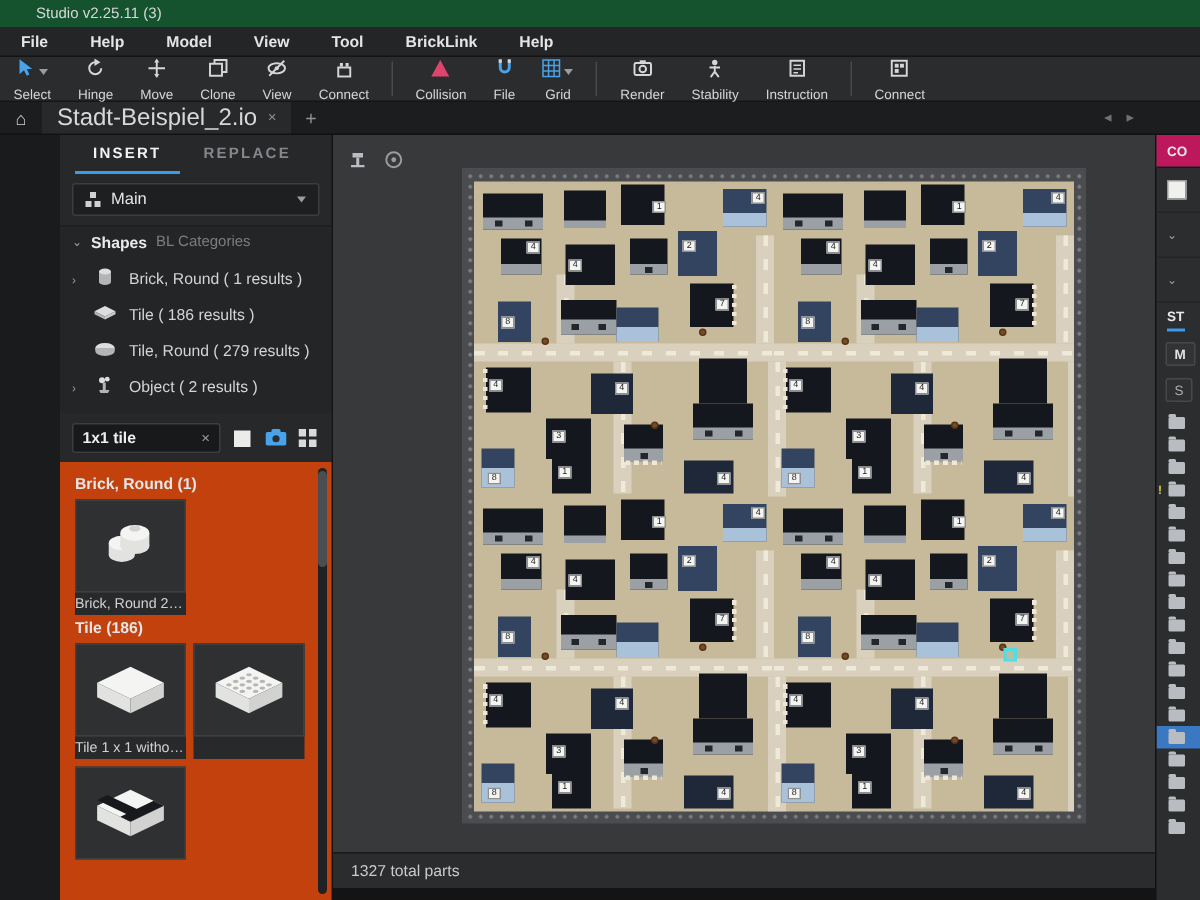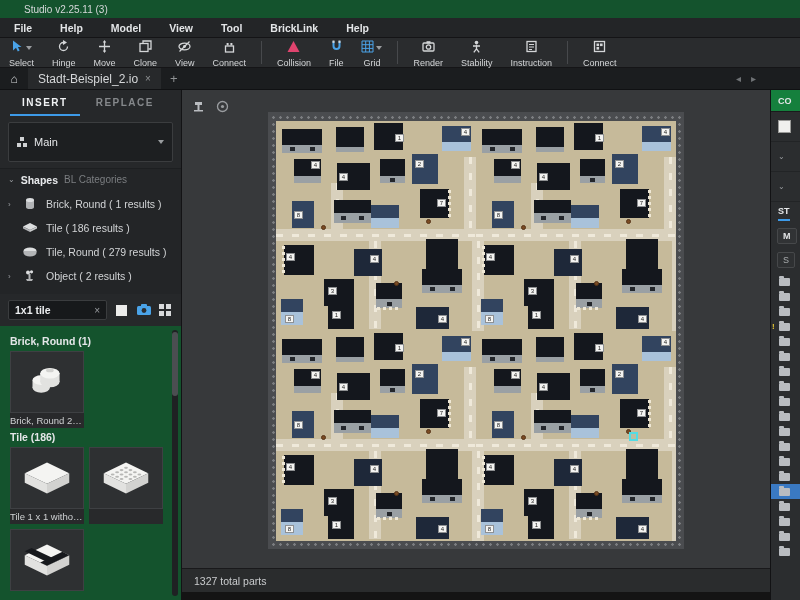--- a/index.html
+++ b/index.html
@@ -14,51 +14,51 @@
   .toolbar { height:30px; background:#2a2c2e; display:flex; align-items:stretch; border-bottom:1px solid #151517; }
   .tool { display:flex; flex-direction:column; align-items:center; justify-content:center; padding:1px 9px 0; gap:1px; }
   .tool svg { width:13px; height:13px; }
   .tool .tl { font-size:9px; color:#d4d6d8; white-space:nowrap; }
   .tool .withcaret { display:flex; align-items:center; gap:2px; }
   .caret { width:0; height:0; border-left:3px solid transparent; border-right:3px solid transparent; border-top:4px solid #9a9da0; }
   .tsep { width:1px; background:#47494c; margin:3px 6px; }
   .tabbar { height:22px; background:#1b1d1f; display:flex; align-items:stretch; border-bottom:1px solid #101113; }
   .homebtn { width:28px; display:flex; align-items:center; justify-content:center; color:#cfd1d3; font-size:12px; }
   .tab { background:#27292b; display:flex; align-items:center; gap:7px; padding:0 10px; }
-  .tab .tlabel { font-size:12px; color:#d6d8da; }
+  .tab .tlabel { font-size:16px; color:#d6d8da; }
   .tab .tclose { font-size:10px; color:#8f9294; }
   .newtab { width:26px; display:flex; align-items:center; justify-content:center; color:#8f9294; font-size:13px; }
   .tabarrows { margin-left:auto; margin-right:44px; display:flex; align-items:center; gap:10px; color:#6f7275; font-size:10px; }
-  .main { position:absolute; top:90px; left:0; right:0; bottom:0; display:flex; }
+  .main { position:absolute; top:90px; left:0; right:0; bottom:0; display:flex;padding-left:40px; }
   
   .sidebar { width:182px; background:#26282a; border-right:1px solid #131315; display:flex; flex-direction:column; }
   .modetabs { height:26px; display:flex; align-items:stretch; padding-left:10px; gap:4px; }
   .mtab { font-size:10px; font-weight:bold; letter-spacing:1.5px; display:flex; align-items:center; padding:0 12px; color:#85888b; border-bottom:2px solid transparent; }
   .mtab.active { color:#f0f2f4; border-bottom-color:#3d9ae8; }
   .selrow { padding:6px 8px; }
-  .selectbox { height:40px; background:#1d1f21; border:1px solid #3b3d3f; border-radius:2px; display:flex; align-items:center; padding:0 8px; gap:7px; }
+  .selectbox { height:22px; background:#1d1f21; border:1px solid #3b3d3f; border-radius:2px; display:flex; align-items:center; padding:0 8px; gap:7px; }
   .selectbox .sval { font-size:11px; color:#e4e6e8; flex:1; }
   .hier { width:10px; height:10px; position:relative; }
   .hier i { position:absolute; background:#cfd1d3; width:4px; height:4px; }
   .hier i:nth-child(1){ left:3px; top:0; } .hier i:nth-child(2){ left:0; bottom:0; } .hier i:nth-child(3){ right:0; bottom:0; }
   .shapesrow { height:22px; display:flex; align-items:center; gap:6px; padding:0 8px; border-top:1px solid #1d1f21; background:#232527; }
   .chev { color:#9a9da0; font-size:8px; }
   .shapesrow .st1 { font-size:10.5px; font-weight:bold; color:#e8eaec; }
   .shapesrow .st2 { font-size:10px; color:#7b7e81; }
   .cats { background:#232527; padding:2px 0 6px; }
   .catrow { height:24px; display:flex; align-items:center; gap:8px; padding-left:8px; }
   .catrow .exp { width:6px; color:#9a9da0; font-size:8px; }
   .catrow svg { width:16px; height:12px; }
   .catrow .cl { font-size:10.5px; color:#d2d4d6; }
   .searchrow { height:32px; display:flex; align-items:center; gap:7px; padding:0 8px; background:#26282a; }
   .searchbox { flex:1; height:20px; background:#17191b; border:1px solid #3b3d3f; border-radius:2px; display:flex; align-items:center; padding:0 6px; }
   .searchbox .sq { flex:1; font-size:10.5px; font-weight:bold; color:#eceef0; background:none; border:none; outline:none; font-family:inherit; width:70px; }
   .searchbox .sx { color:#9a9da0; font-size:10px; }
   .icobtn { width:15px; height:14px; display:flex; align-items:center; justify-content:center; }
-  .results { flex:1; background:#14532d; position:relative; padding:6px 14px 0 10px; overflow:hidden; }
+  .results { flex:1; background:#c2410c; position:relative; padding:6px 14px 0 10px; overflow:hidden; }
   .scrolltrack { position:absolute; right:3px; top:4px; bottom:4px; width:6px; background:#1f2123; border-radius:3px; }
   .scrollthumb { position:absolute; top:2px; left:0; width:6px; height:64px; background:#4b4e51; border-radius:3px; }
   .reshdr { font-size:10.5px; font-weight:bold; color:#e4e6e8; margin:3px 0 4px; }
   .cardgrid { display:flex; flex-wrap:wrap; gap:5px; }
   .card { width:74px; background:#28292b; }
   .card .imgbox { height:62px; background:#2e3032; border:1px solid #3e4043; display:flex; align-items:center; justify-content:center; }
   .card .clabel { height:15px; font-size:9.5px; color:#cfd1d3; text-align:center; line-height:15px; white-space:nowrap; overflow:hidden; text-overflow:ellipsis; }
   
   .vpcol { flex:1; display:flex; flex-direction:column; position:relative; }
   .viewport { flex:1; background:#37393b; position:relative; overflow:hidden; }
@@ -75,21 +75,21 @@
   .band i { width:5px; height:4px; background:#23262b; }
   .btag { position:absolute; width:9px; height:8px; background:#f4f4f2; border:1px solid #8e9092; font-size:6px; line-height:7px; text-align:center; color:#1c1c1c; z-index:3; }
   .lightstrip { position:absolute; z-index:2; }
   .bdot { position:absolute; width:5px; height:5px; border-radius:50%; background:#7a4a22; border:1px solid #553317; }
   .selbox { position:absolute; border:2px solid #52dce4; background:rgba(82,220,228,.12); z-index:4; }
   .statusbar { height:24px; background:#2a2c2d; border-top:1px solid #19191b; display:flex; align-items:center; padding-left:12px; }
   .statusbar span { font-size:10.5px; color:#c9cbcd;text-align:center; }
   .belowbar { height:8px; background:#141414; }
   
   .rightbar { width:30px; background:#2b2d2f; border-left:1px solid #121214; display:flex; flex-direction:column; }
-  .rb-head { height:22px; background:#15803d; display:flex; align-items:center; padding-left:7px; font-size:9px; font-weight:bold; color:#e2e4e6; border-bottom:1px solid #1a1a1c; }
+  .rb-head { height:22px; background:#be185d; display:flex; align-items:center; padding-left:7px; font-size:9px; font-weight:bold; color:#e2e4e6; border-bottom:1px solid #1a1a1c; }
   .rb-swatch { height:30px; display:flex; align-items:center; padding-left:7px; border-bottom:1px solid #222426; }
   .rb-swatch i { width:13px; height:13px; background:#f0f0ee; border:1px solid #9a9a98; }
   .rb-sec { height:30px; display:flex; align-items:center; padding-left:7px; color:#9a9da0; font-size:8px; border-bottom:1px solid #222426; }
   .rb-tab { height:22px; display:flex; align-items:center; padding-left:7px; font-size:9px; font-weight:bold; color:#e6e8ea; }
   .rb-tab u { text-decoration:none; border-bottom:2px solid #3d9ae8; padding-bottom:3px; }
   .rb-btn { height:24px; display:flex; align-items:center; padding-left:6px; }
   .rb-btn b { font-size:9px; color:#e2e4e6; border:1px solid #46484a; background:#313335; padding:2px 5px; border-radius:2px; }
   .rb-btn.dim b { background:#2e3032; color:#a9acae; font-weight:normal; }
   .rb-list { flex:1; overflow:hidden; padding-top:2px; }
   .rb-row { height:15px; display:flex; align-items:center; padding-left:8px; position:relative; }

